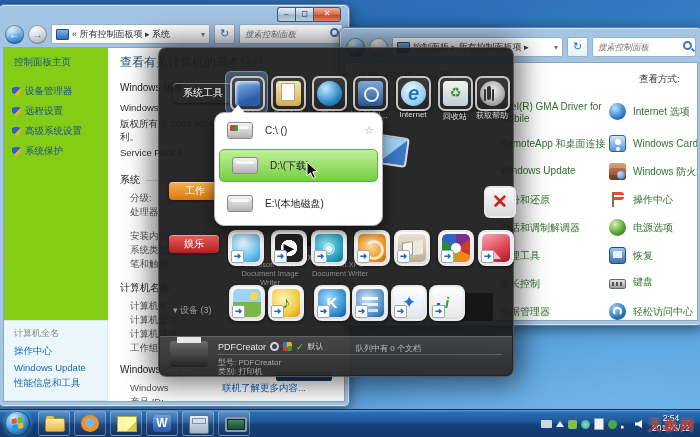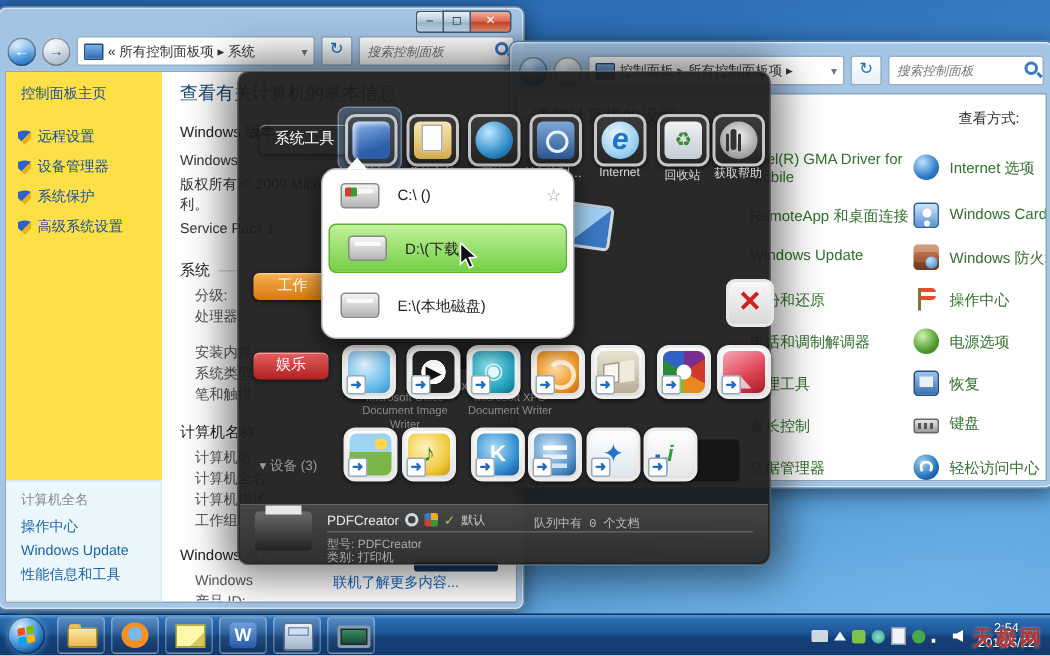--- a/index.html
+++ b/index.html
@@ -28,21 +28,21 @@
     gap:3px;padding:0 4px;font-size:9px;color:#333;overflow:hidden;white-space:nowrap;}
   .crumb .chev{margin-left:auto;color:#777;font-size:8px;}
   .mini-comp{width:11px;height:9px;background:linear-gradient(#7fb2e8,#2f6cb4);border:1px solid #1d4d86;border-radius:1px;flex:0 0 auto;}
   .btn-sq{width:19px;height:18px;background:linear-gradient(#fdfefe,#e8f0f7);border:1px solid #96b2ca;border-radius:2px;
     color:#1a70c0;font-size:11px;line-height:17px;text-align:center;flex:0 0 auto;}
   .search{width:102px;height:18px;background:#fff;border:1px solid #96b2ca;border-radius:2px;position:relative;flex:0 0 auto;}
   .search input{position:absolute;left:3px;top:1px;width:80px;height:14px;border:0;outline:0;font-size:8.5px;color:#555;font-style:italic;background:transparent;font-family:inherit;}
   .search .mag{position:absolute;right:3px;top:3px;width:9px;height:9px;border:2px solid #3a78c2;border-radius:50%;box-sizing:border-box;}
   .search .mag::after{content:"";position:absolute;left:6px;top:6px;width:4px;height:2px;background:#3a78c2;transform:rotate(45deg);}
   
-  .sidebar{position:absolute;left:0;top:0;bottom:0;width:104px;background:#fde047;}
+  .sidebar{position:absolute;left:0;top:0;bottom:0;width:104px;background:#84cc16;}
   .side-home{margin:8px 0 16px 10px;font-size:9.5px;color:#1b4f93;}
   .side-item{display:flex;align-items:center;gap:4px;margin:0 0 7px 8px;font-size:9.5px;color:#1b4f93;}
   .shield{width:9px;height:10px;flex:0 0 auto;background:linear-gradient(135deg,#2f62c4 0 49%,#e8b020 51% 100%);
     clip-path:polygon(50% 0,100% 15%,100% 55%,50% 100%,0 55%,0 15%);}
   .see-also{position:absolute;left:0;bottom:0;width:104px;box-sizing:border-box;background:#ecf7fd;border:1px solid #d5e8f5;border-left:0;padding:6px 0 6px 10px;}
   .see-title{font-size:9px;color:#888;margin-bottom:5px;}
   .see-link{font-size:9.5px;color:#1b63a8;margin-bottom:4px;}
   .lmain{position:absolute;left:104px;right:0;top:0;bottom:0;padding:4px 6px 0 12px;overflow:hidden;}
   .h1{font-size:12px;color:#1a4a73;margin:2px 0 10px;}
   .sec{display:flex;align-items:center;gap:6px;}
@@ -136,21 +136,21 @@
   .details{position:absolute;left:1px;right:1px;top:288px;height:38px;border-top:1px solid rgba(150,150,150,.5);
     background:linear-gradient(rgba(95,95,95,.55),rgba(55,55,55,.55));border-radius:0 0 7px 7px;z-index:2;}
   .det-prn{position:absolute;left:10px;top:4px;width:38px;height:26px;background:linear-gradient(#6a6a6a,#222);border-radius:3px;}
   .det-prn::after{content:"";position:absolute;left:7px;top:-4px;width:24px;height:6px;background:#e8e8e8;}
   .det-l1{position:absolute;left:58px;top:4px;display:flex;align-items:center;gap:4px;font-size:9px;color:#e8e8e8;}
   .det-mini{width:9px;height:9px;border-radius:2px;}
   .dm-mag{border:2px solid #cfd8e0;border-radius:50%;box-sizing:border-box;}
   .dm-col{background:conic-gradient(#e8b020 0 25%,#3a9a3a 25% 50%,#d04030 50% 75%,#3a78c2 75% 100%);}
   .det-check{color:#8ed24a;font-size:9px;}
   .det-badge{font-size:8px;color:#ccc;}
-  .det-queue{position:absolute;left:196px;top:6px;font-size:8px;color:#bbb;font-family:Liberation Mono, monospace;}
+  .det-queue{position:absolute;left:196px;top:6px;font-size:8px;color:#bbb;}
   .det-div{position:absolute;left:58px;right:10px;top:17px;height:1px;background:rgba(170,170,170,.35);}
   .det-l2{position:absolute;left:58px;top:20px;font-size:8px;color:#aaa;}
   .det-l3{position:absolute;left:58px;top:29px;font-size:8px;color:#aaa;text-align:right;}
   
   .popup{position:absolute;left:214px;top:112px;width:167px;height:112px;background:#fff;border:1px solid #b0b0b0;border-radius:10px;
     box-shadow:0 5px 16px rgba(0,0,0,.55);z-index:6;}
   .popup::before{content:"";position:absolute;left:16px;top:-8px;border-left:7px solid transparent;border-right:7px solid transparent;border-bottom:8px solid #fff;}
   .pop-row{position:absolute;left:0;right:0;height:33px;display:flex;align-items:center;gap:12px;padding:0 12px;box-sizing:border-box;}
   .pop-row.hl{left:4px;right:4px;border-radius:5px;background:linear-gradient(#c2f09a,#74cf46);border:1px solid #5ab32c;box-sizing:border-box;}
   .pop-lab{font-size:10px;color:#222;}
@@ -219,33 +219,33 @@
       <div class="search">
         <input placeholder="搜索控制面板" style="">
         <span class="mag"></span>
       </div>
     </div>
     <div class="wbody" style="top:42px;">
       <div class="sidebar">
         <div class="side-home">控制面板主页</div>
         <div class="side-item">
           <span class="shield"></span>
-          <span>远程设置</span>
+          <span>设备管理器</span>
           </div>
         <div class="side-item">
           <span class="shield"></span>
-          <span>设备管理器</span>
+          <span>远程设置</span>
+          </div>
+        <div class="side-item">
+          <span class="shield"></span>
+          <span>高级系统设置</span>
           </div>
         <div class="side-item">
           <span class="shield"></span>
           <span>系统保护</span>
-          </div>
-        <div class="side-item">
-          <span class="shield"></span>
-          <span>高级系统设置</span>
           </div>
         <div class="see-also">
           <div class="see-title">计算机全名</div>
           <div class="see-link">操作中心</div>
           <div class="see-link">Windows Update</div>
           <div class="see-link">性能信息和工具</div>
         </div>
       </div>
       <div class="lmain">
         <div class="h1">查看有关计算机的基本信息</div>

